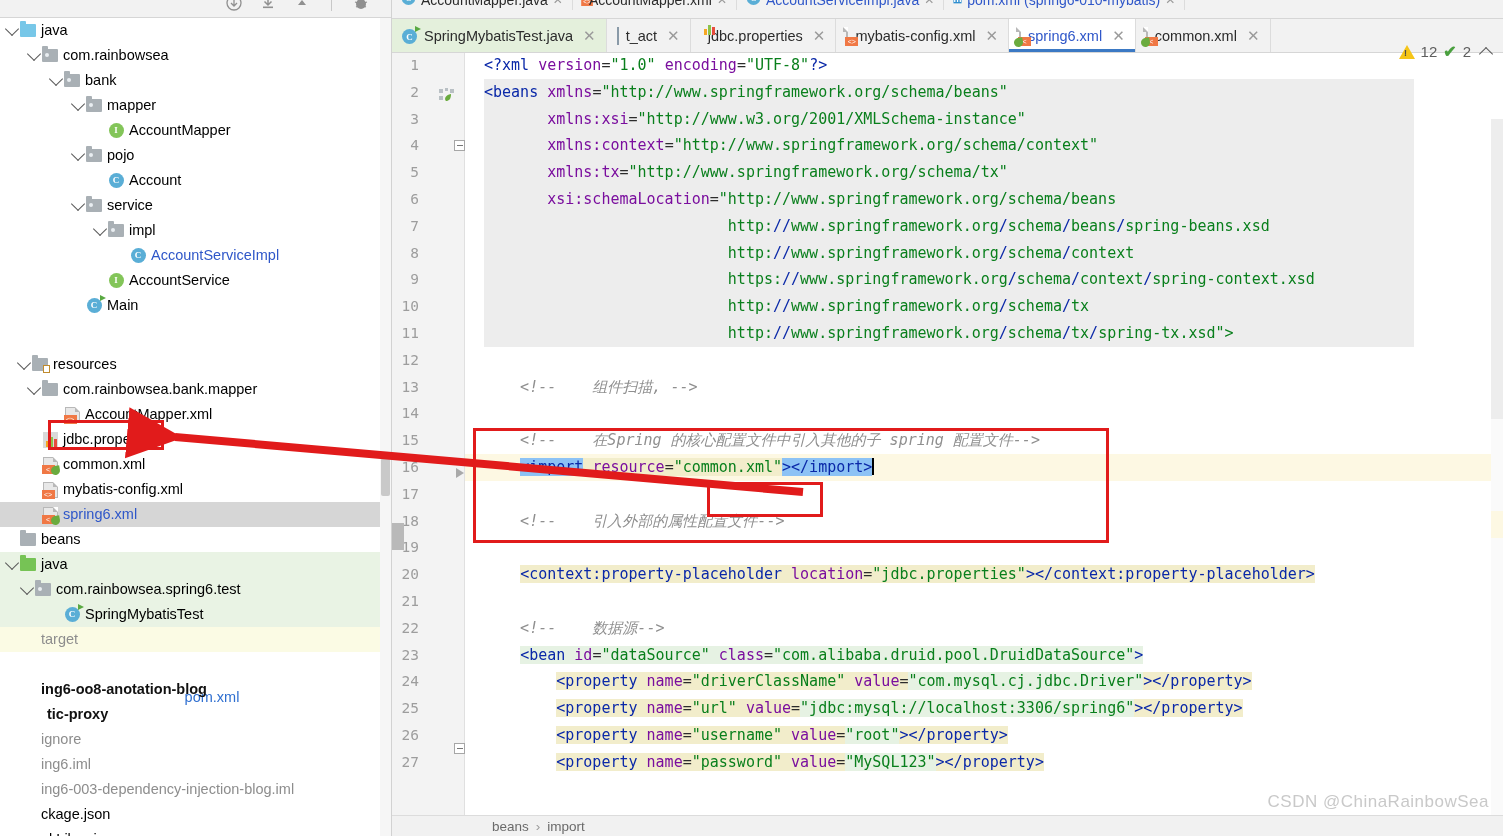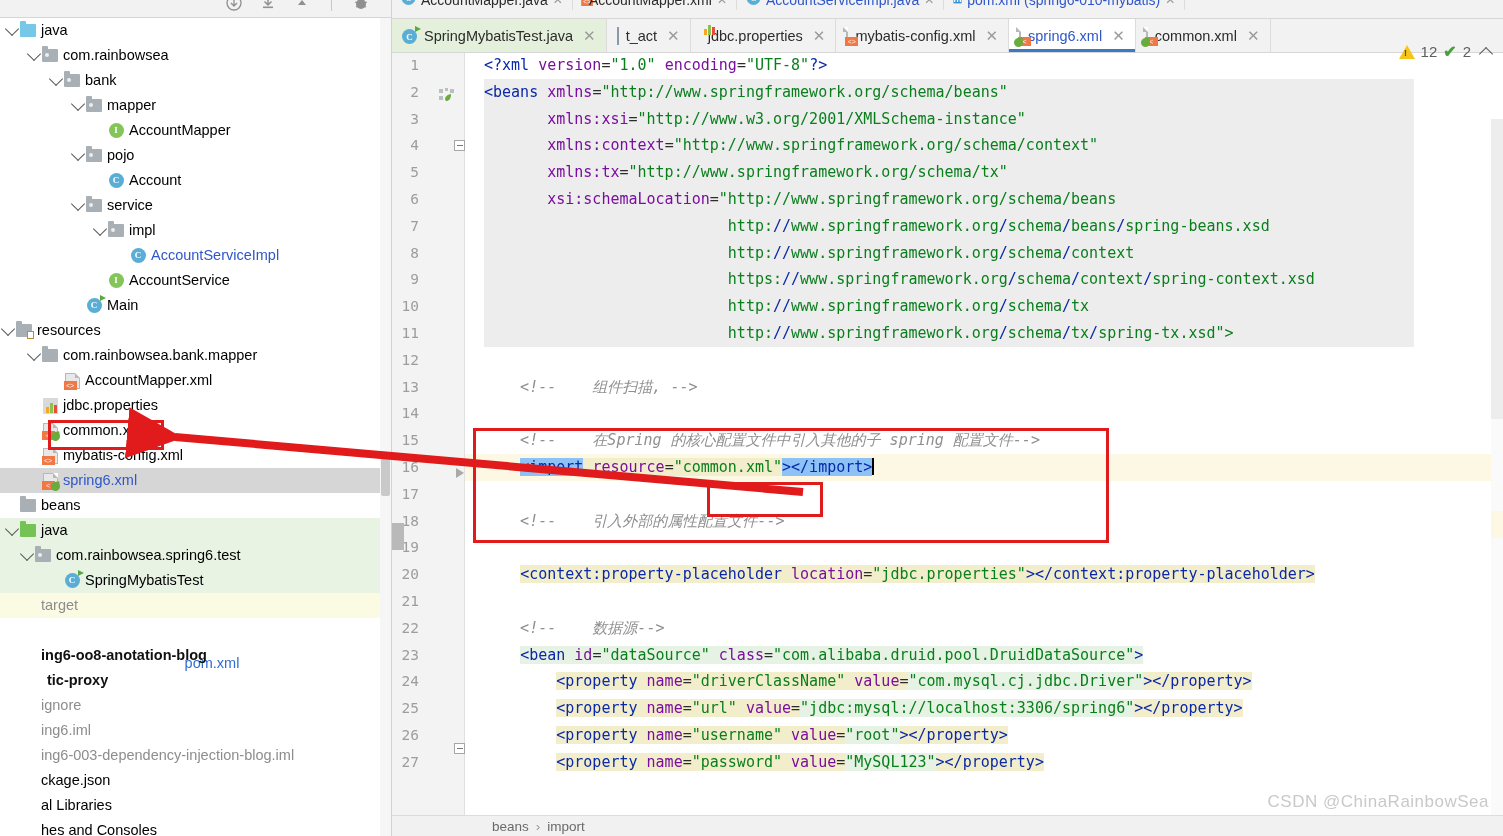--- a/index.html
+++ b/index.html
@@ -263,21 +263,21 @@
         </span>
         <span class="lbl">AccountService</span>
       </div>
       <div class="trow" style="padding-left: 70px;">
         <span class="arrow"></span>
         <span class="ico">
           <span class="cir run c">C</span>
         </span>
         <span class="lbl">Main</span>
       </div>
-      <div class="trow" style="padding-left: 0;">
+      <div class="trow" style="padding-left: 16px; margin-top: 34px;">
         <span class="arrow">
           <span class="chev"></span>
         </span>
         <span class="ico">
           <span class="fo res"></span>
         </span>
         <span class="lbl">resources</span>
       </div>
       <div class="trow" style="padding-left: 26px;">
         <span class="arrow">

